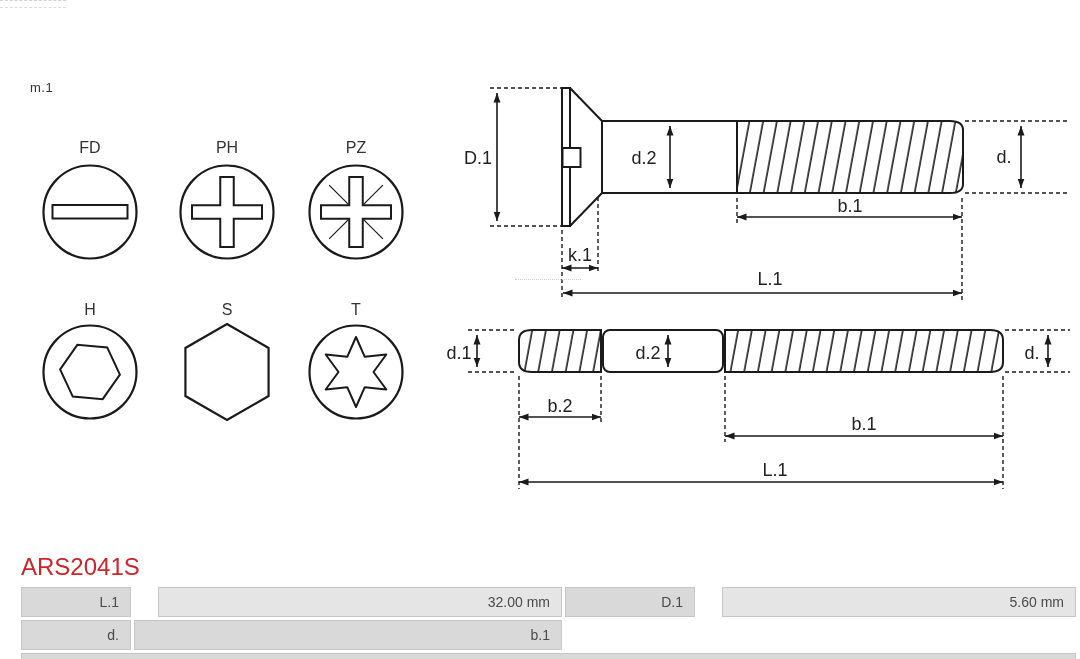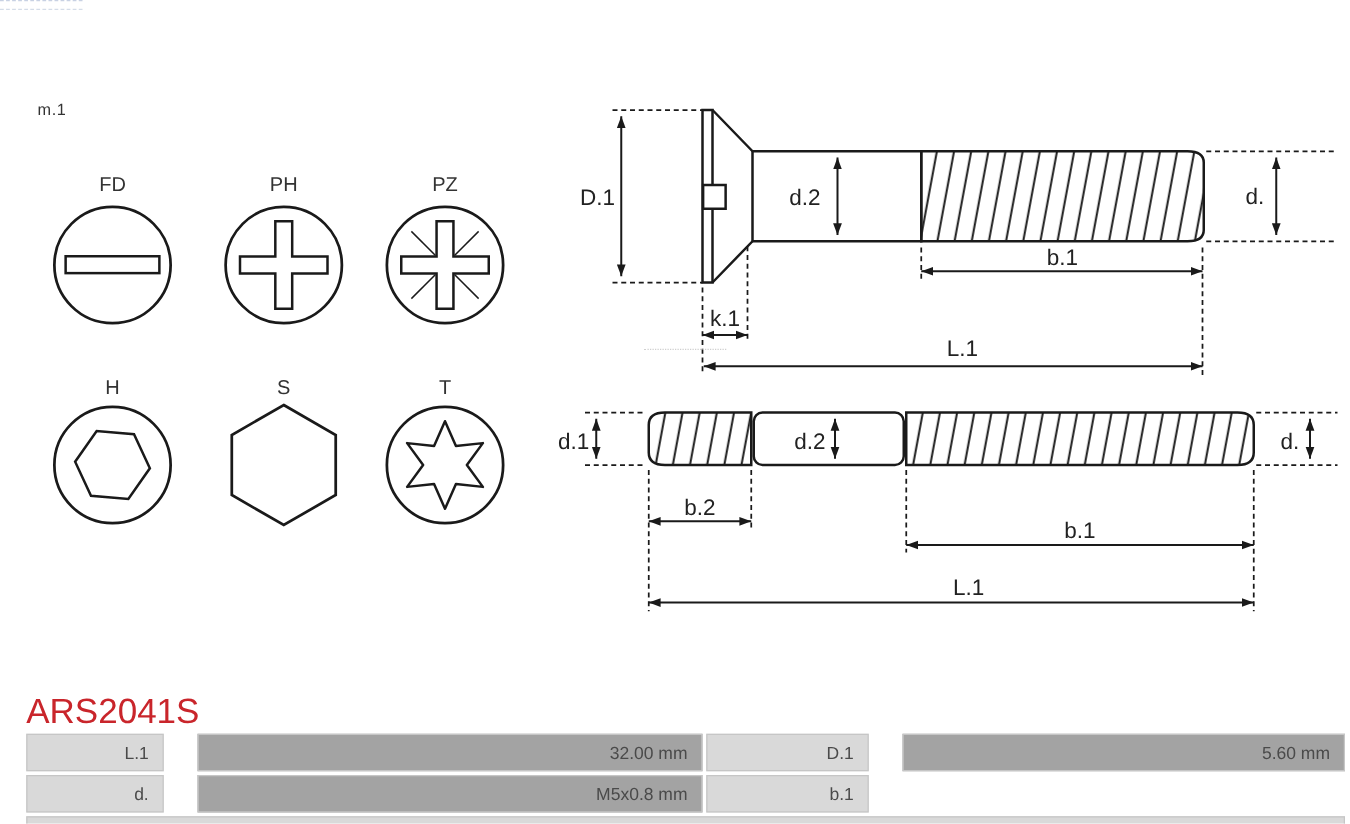--- a/index.html
+++ b/index.html
@@ -15,32 +15,32 @@
     position:absolute;left:30px;top:80px;font-size:13px;color:#333;letter-spacing:.5px;
   }
   .icons-svg{position:absolute;left:25px;top:133px;}
   .drawing-top{position:absolute;left:440px;top:75px;}
   .drawing-bottom{position:absolute;left:440px;top:318px;}
   .faint-dots{
     position:absolute;left:515px;top:279px;width:66px;height:0;
     border-top:1px dotted #cfcfcf;
   }
   .part-number{
-    position:absolute;left:21px;top:553px;font-size:28px;color:#c9252b;
+    position:absolute;left:21px;top:553px;font-size:24px;color:#c9252b;
   }
   .spec-table{
     position:absolute;left:21px;top:587px;display:grid;
     grid-template-columns:110px 428px 130px 378px;grid-auto-rows:30px;gap:3px;
   }
   .spec-table .cell{
     box-sizing:border-box;border:1px solid #c6c6c6;font-size:14px;color:#4a4a4a;
     display:flex;align-items:center;justify-content:flex-end;padding-right:11px;
   }
   .spec-table .label-cell{background:#d9d9d9;}
-  .spec-table .value-cell{background:#a3a3a3;margin-left:24px;}
+  .spec-table .value-cell{background:#e5e5e5;margin-left:24px;}
   .partial-row{
     position:absolute;left:21px;top:653px;width:1055px;height:10px;
     box-sizing:border-box;background:#d9d9d9;border:1px solid #c6c6c6;
   }
   svg text{font-family:"Liberation Sans", sans-serif;fill:#222;}
   .icon-label{font-size:16px;fill:#333;}
   .dim-label{font-size:18px;}
 </style>
 </head>
 <body>
@@ -190,19 +190,18 @@
   <div class="faint-dots"></div>
 
   <div class="part-number">ARS2041S</div>
 
   <div class="spec-table">
     <div class="cell label-cell">L.1</div>
     <div class="cell value-cell">32.00 mm</div>
     <div class="cell label-cell">D.1</div>
     <div class="cell value-cell">5.60 mm</div>
     <div class="cell label-cell">d.</div>
-    <div class="cell value-cell">M5x0.8 mm</div>
     <div class="cell label-cell">b.1</div>
   </div>
 
   <div class="partial-row"></div>
 
 </div>
 
 </body></html>

